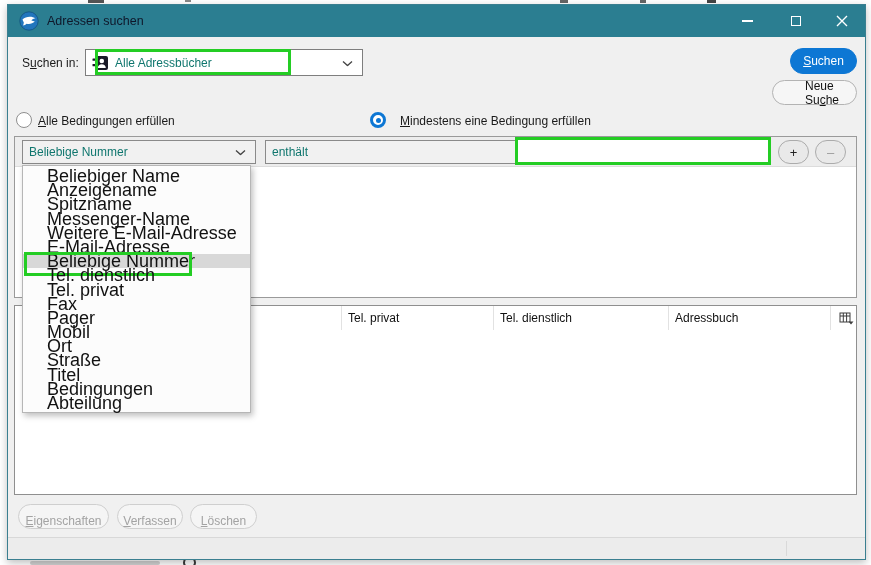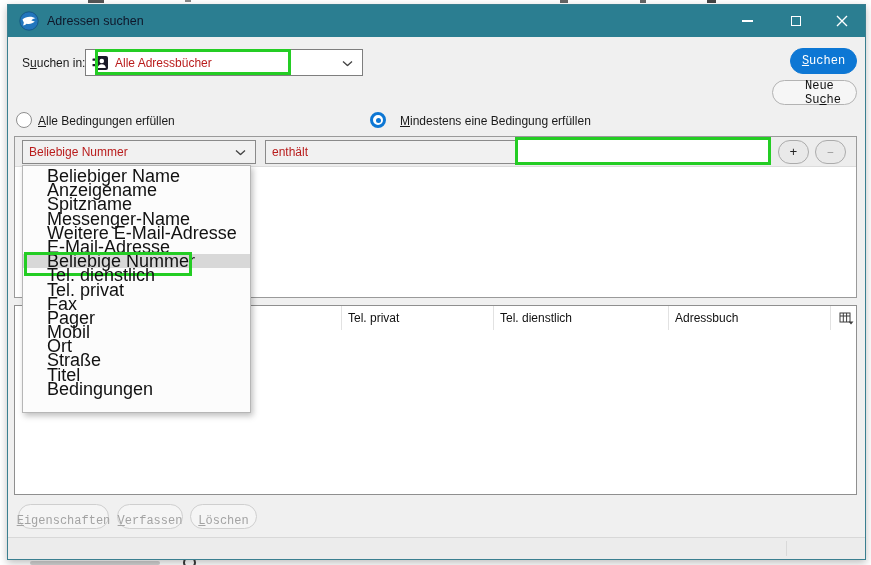--- a/index.html
+++ b/index.html
@@ -23,25 +23,25 @@
   .tb-title{position:absolute;left:39px;top:0;height:32px;line-height:32px;color:#0f172a;font-size:12.5px;}
   .tb-btn{position:absolute;top:0;width:46px;height:32px;display:flex;align-items:center;justify-content:center;cursor:default;}
   .tb-btn.min{left:716px;} .tb-btn.max{left:765px;} .tb-btn.close{left:811px;}
   .glyph-min{width:11px;height:2px;background:#fff;}
   .glyph-max{width:10px;height:10px;border:1.5px solid #fff;}
 
   
   .label{position:absolute;font-size:12px;color:#1a1a1a;}
   .ak{text-decoration:underline;}
   .combobox{position:absolute;border:1px solid #7e7e7e;background:#fff;display:flex;align-items:center;
-            font-size:12px;color:#b91c1c;padding-left:6px;gap:6px;}
+            font-size:12px;color:#0f766e;padding-left:6px;gap:6px;}
   .combobox .chev{position:absolute;right:9px;top:50%;transform:translateY(-40%);}
   .combobox.gray{background:#f1f1f1;border-color:#8a8a8a;}
 
-  .btn{position:absolute;display:flex;align-items:center;justify-content:center;font-size:12px;border-radius:13px;font-family:Liberation Mono, monospace;}
+  .btn{position:absolute;display:flex;align-items:center;justify-content:center;font-size:12px;border-radius:13px;}
   .btn.primary{background:var(--accent);border:1px solid var(--accent);color:#fff;}
   .btn.normal{background:#f6f6f6;border:1px solid #b3b3b3;color:#111;padding-left:32px;}
   .btn.disabled{background:#f5f5f5;border:1px solid #cfcfcf;color:#a3a3a3;align-items:flex-end;}
   .btn.small{font-size:13px;background:#e9e9e9;border:1px solid #ababab;color:#222;}
   .btn.small.dim{color:#9a9a9a;}
 
   
   .radio{position:absolute;width:16px;height:16px;border-radius:50%;background:#fff;border:1px solid #8f8f8f;}
   .radio.selected{border:3.5px solid var(--accent);}
   .radio.selected::after{content:"";position:absolute;left:50%;top:50%;width:5px;height:5px;margin:-2.5px 0 0 -2.5px;
@@ -107,21 +107,21 @@
           <div class="glyph-max"></div>
         </div>
       <div class="tb-btn close">
         <svg width="12" height="12" viewBox="0 0 12 12">
           <path d="M1 1l10 10M11 1L1 11" stroke="#fff" stroke-width="1.4"></path>
         </svg>
       </div>
     </div>
 
     <div class="label" style="left:14px;top:51px;">
-      <span>S</span><span class="ak">u</span><span>uchen in:</span>
+      <span>S</span><span class="ak">u</span><span>chen in:</span>
     </div>
     <div class="combobox" style="left:77px;top:44px;width:278px;height:27px;">
       <svg width="17" height="16" viewBox="0 0 17 16">
         <rect x="3" y="1" width="13" height="14" rx="2" fill="#191927"></rect>
         <rect x="0.5" y="3.5" width="4" height="2.2" rx="0.5" fill="#191927"></rect>
         <rect x="0.5" y="9" width="4" height="2.2" rx="0.5" fill="#191927"></rect>
         <circle cx="9.8" cy="6" r="2.3" fill="#fff"></circle>
         <path d="M5.8 13c0-2.3 1.8-3.8 4-3.8s4 1.5 4 3.8z" fill="#fff"></path>
       </svg>
       <span>Alle Adressbücher</span>
@@ -196,20 +196,21 @@
         <div class="menu-item">Mobil</div>
 
         <div class="menu-item">Ort</div>
 
         <div class="menu-item">Straße</div>
 
         <div class="menu-item">Titel</div>
 
         <div class="menu-item">Bedingungen</div>
 
+        <div class="menu-item">Abteilung</div>
 
     </div>
 
     <div class="table">
       <div class="thead">
 
           <div class="th"></div>
 
           <div class="th">Tel. privat</div>
 

